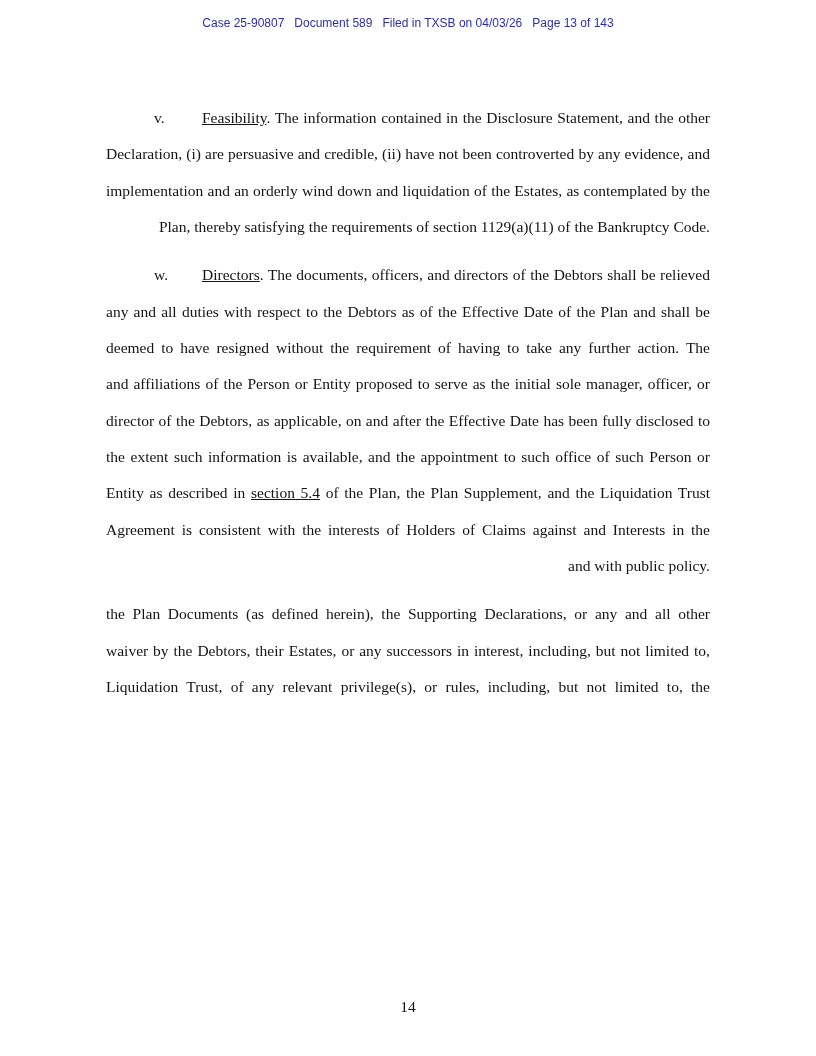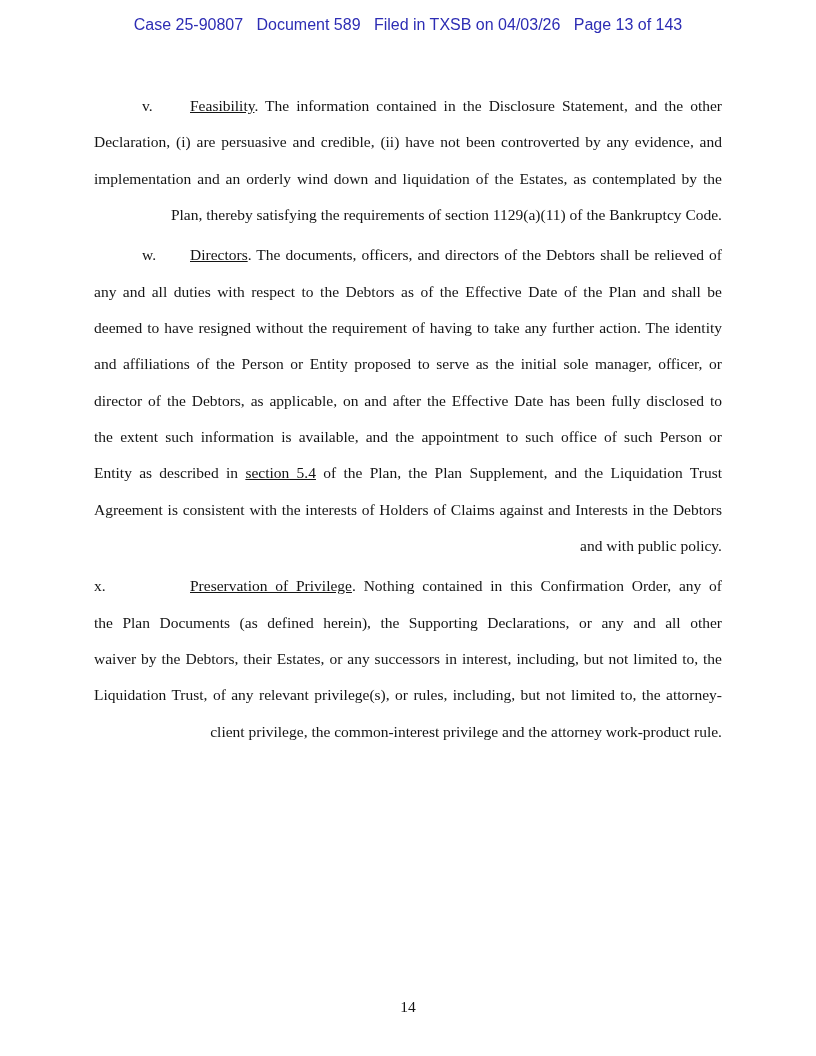--- a/index.html
+++ b/index.html
@@ -16,30 +16,30 @@
     font-family: "Liberation Serif", "DejaVu Serif", serif;
     color: #141414;
   }
   .case-header {
     position: absolute;
     top: 16px;
     left: 0;
     width: 100%;
     text-align: center;
     font-family: "Liberation Sans", "DejaVu Sans", sans-serif;
-    font-size: 16px;
+    font-size: 12px;
     white-space: pre;
   }
   .doc-body {
     position: absolute;
     top: 88px;
     left: 94px;
     width: 628px;
   }
-  .para { margin: 0; }
+  .para { margin: 12px; }
   .para + .para { margin-top: 4px; }
   .line {
     font-size: 15.5px;
     line-height: 36.33px;
     height: 36.33px;
     overflow: hidden;
     text-align: right;
   }
   .line.just {
     text-align: justify;
@@ -78,22 +78,20 @@
         <div class="line just"><span>any and all duties with respect to the Debtors as of the Effective Date of the Plan and shall be</span></div>
         <div class="line just"><span>deemed to have resigned without the requirement of having to take any further action.  The identity</span></div>
         <div class="line just"><span>and affiliations of the Person or Entity proposed to serve as the initial sole manager, officer, or</span></div>
         <div class="line just"><span>director of the Debtors, as applicable, on and after the Effective Date has been fully disclosed to</span></div>
         <div class="line just"><span>the extent such information is available, and the appointment to such office of such Person or</span></div>
         <div class="line just"><span>Entity as described in </span><span class="u">section 5.4</span><span> of the Plan, the Plan Supplement, and the Liquidation Trust</span></div>
         <div class="line just"><span>Agreement is consistent with the interests of Holders of Claims against and Interests in the Debtors</span></div>
         <div class="line"><span>and with public policy.</span></div>
       </div>
       <div class="para">
-        <div class="line just" style="padding-left: 0px;"><span class="marker" style="width: 96px;">x.</span><span class="u">Preservation of Privilege</span><span>.  Nothing contained in this Confirmation Order, any of</span></div>
         <div class="line just"><span>the Plan Documents (as defined herein), the Supporting Declarations, or any and all other</span></div>
         <div class="line just"><span>waiver by the Debtors, their Estates, or any successors in interest, including, but not limited to, the</span></div>
         <div class="line just"><span>Liquidation Trust, of any relevant privilege(s), or rules, including, but not limited to, the attorney-</span></div>
-        <div class="line"><span>client privilege, the common-interest privilege and the attorney work-product rule.</span></div>
       </div>
     </div>
 
   <div class="page-footer">14</div>
 </div>
 
 </body></html>

